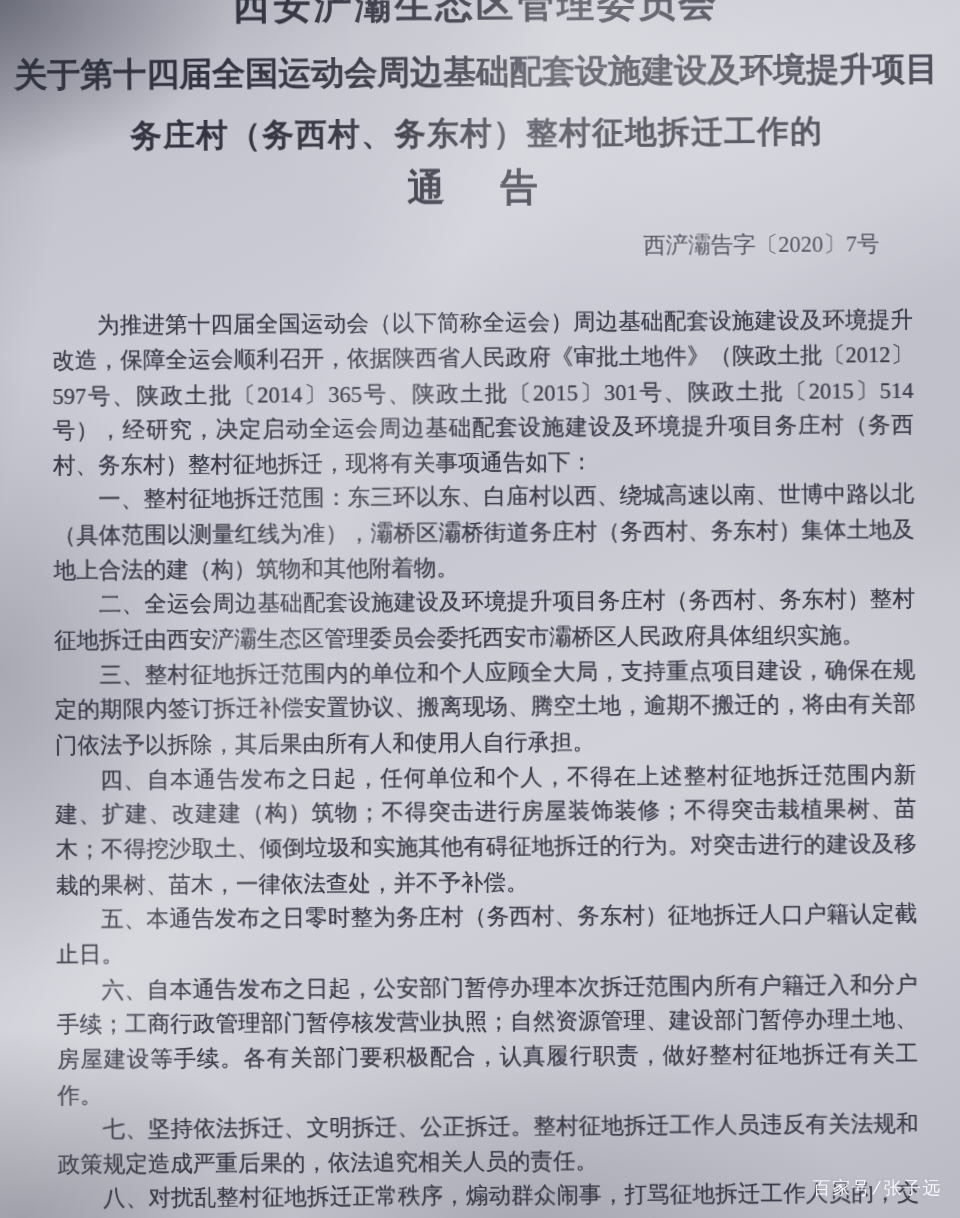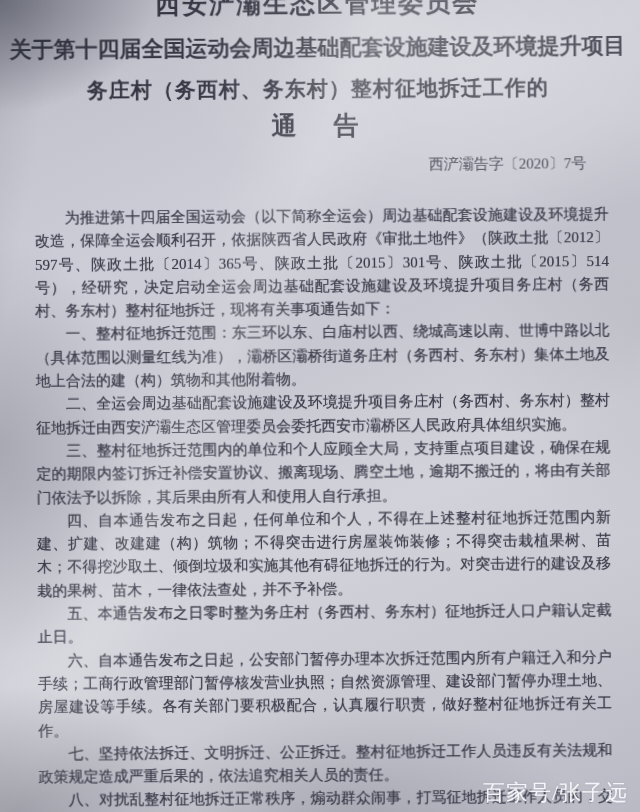--- a/index.html
+++ b/index.html
@@ -117,22 +117,22 @@
     padding: 0;
     text-indent: 2em;
     text-shadow: 0 0 0.7px rgba(60,61,75,0.65);
   }
 
   .watermark {
     position: absolute;
     right: 12px;
     bottom: 8px;
     z-index: 4;
-    font-family: Liberation Serif, serif;
-    font-size: 22px;
+    font-family: Liberation Mono, monospace;
+    font-size: 12px;
     line-height: 22px;
     color: rgba(250,250,253,0.95);
     letter-spacing: 1px;
     text-shadow: 0 0 2px rgba(160,160,175,0.5);
   }
 </style>
 </head>
 <body>
 
 <div class="paper">

